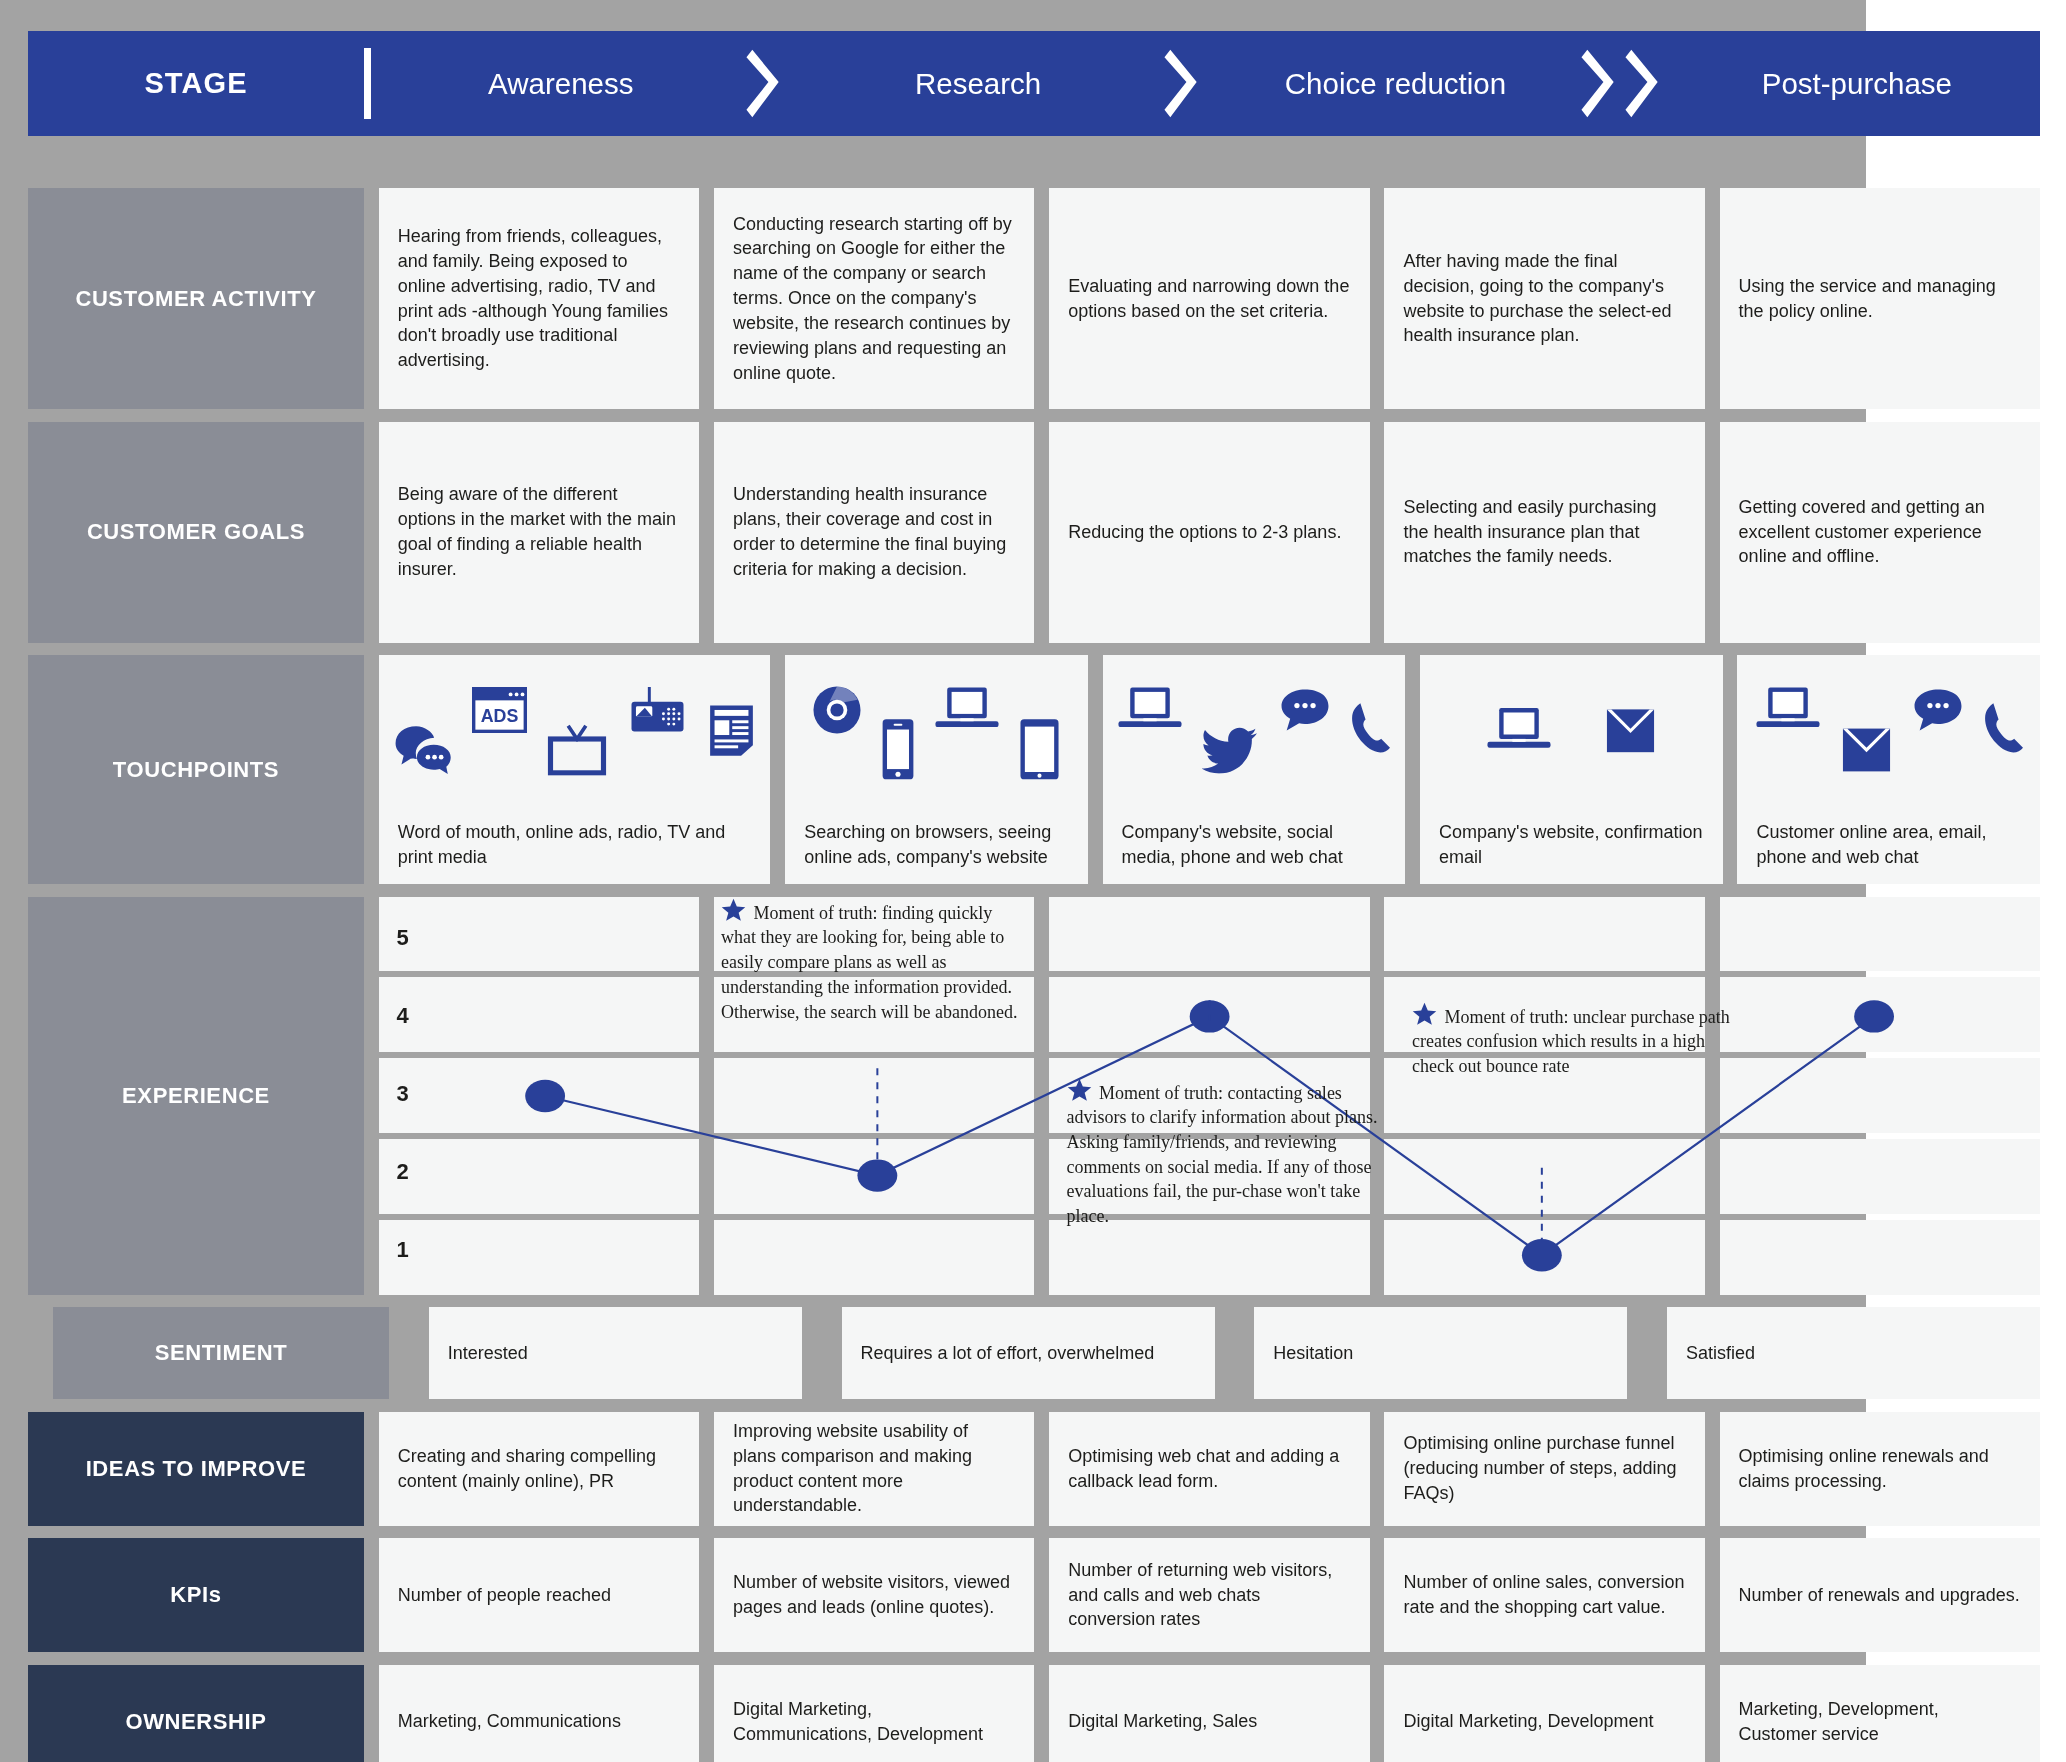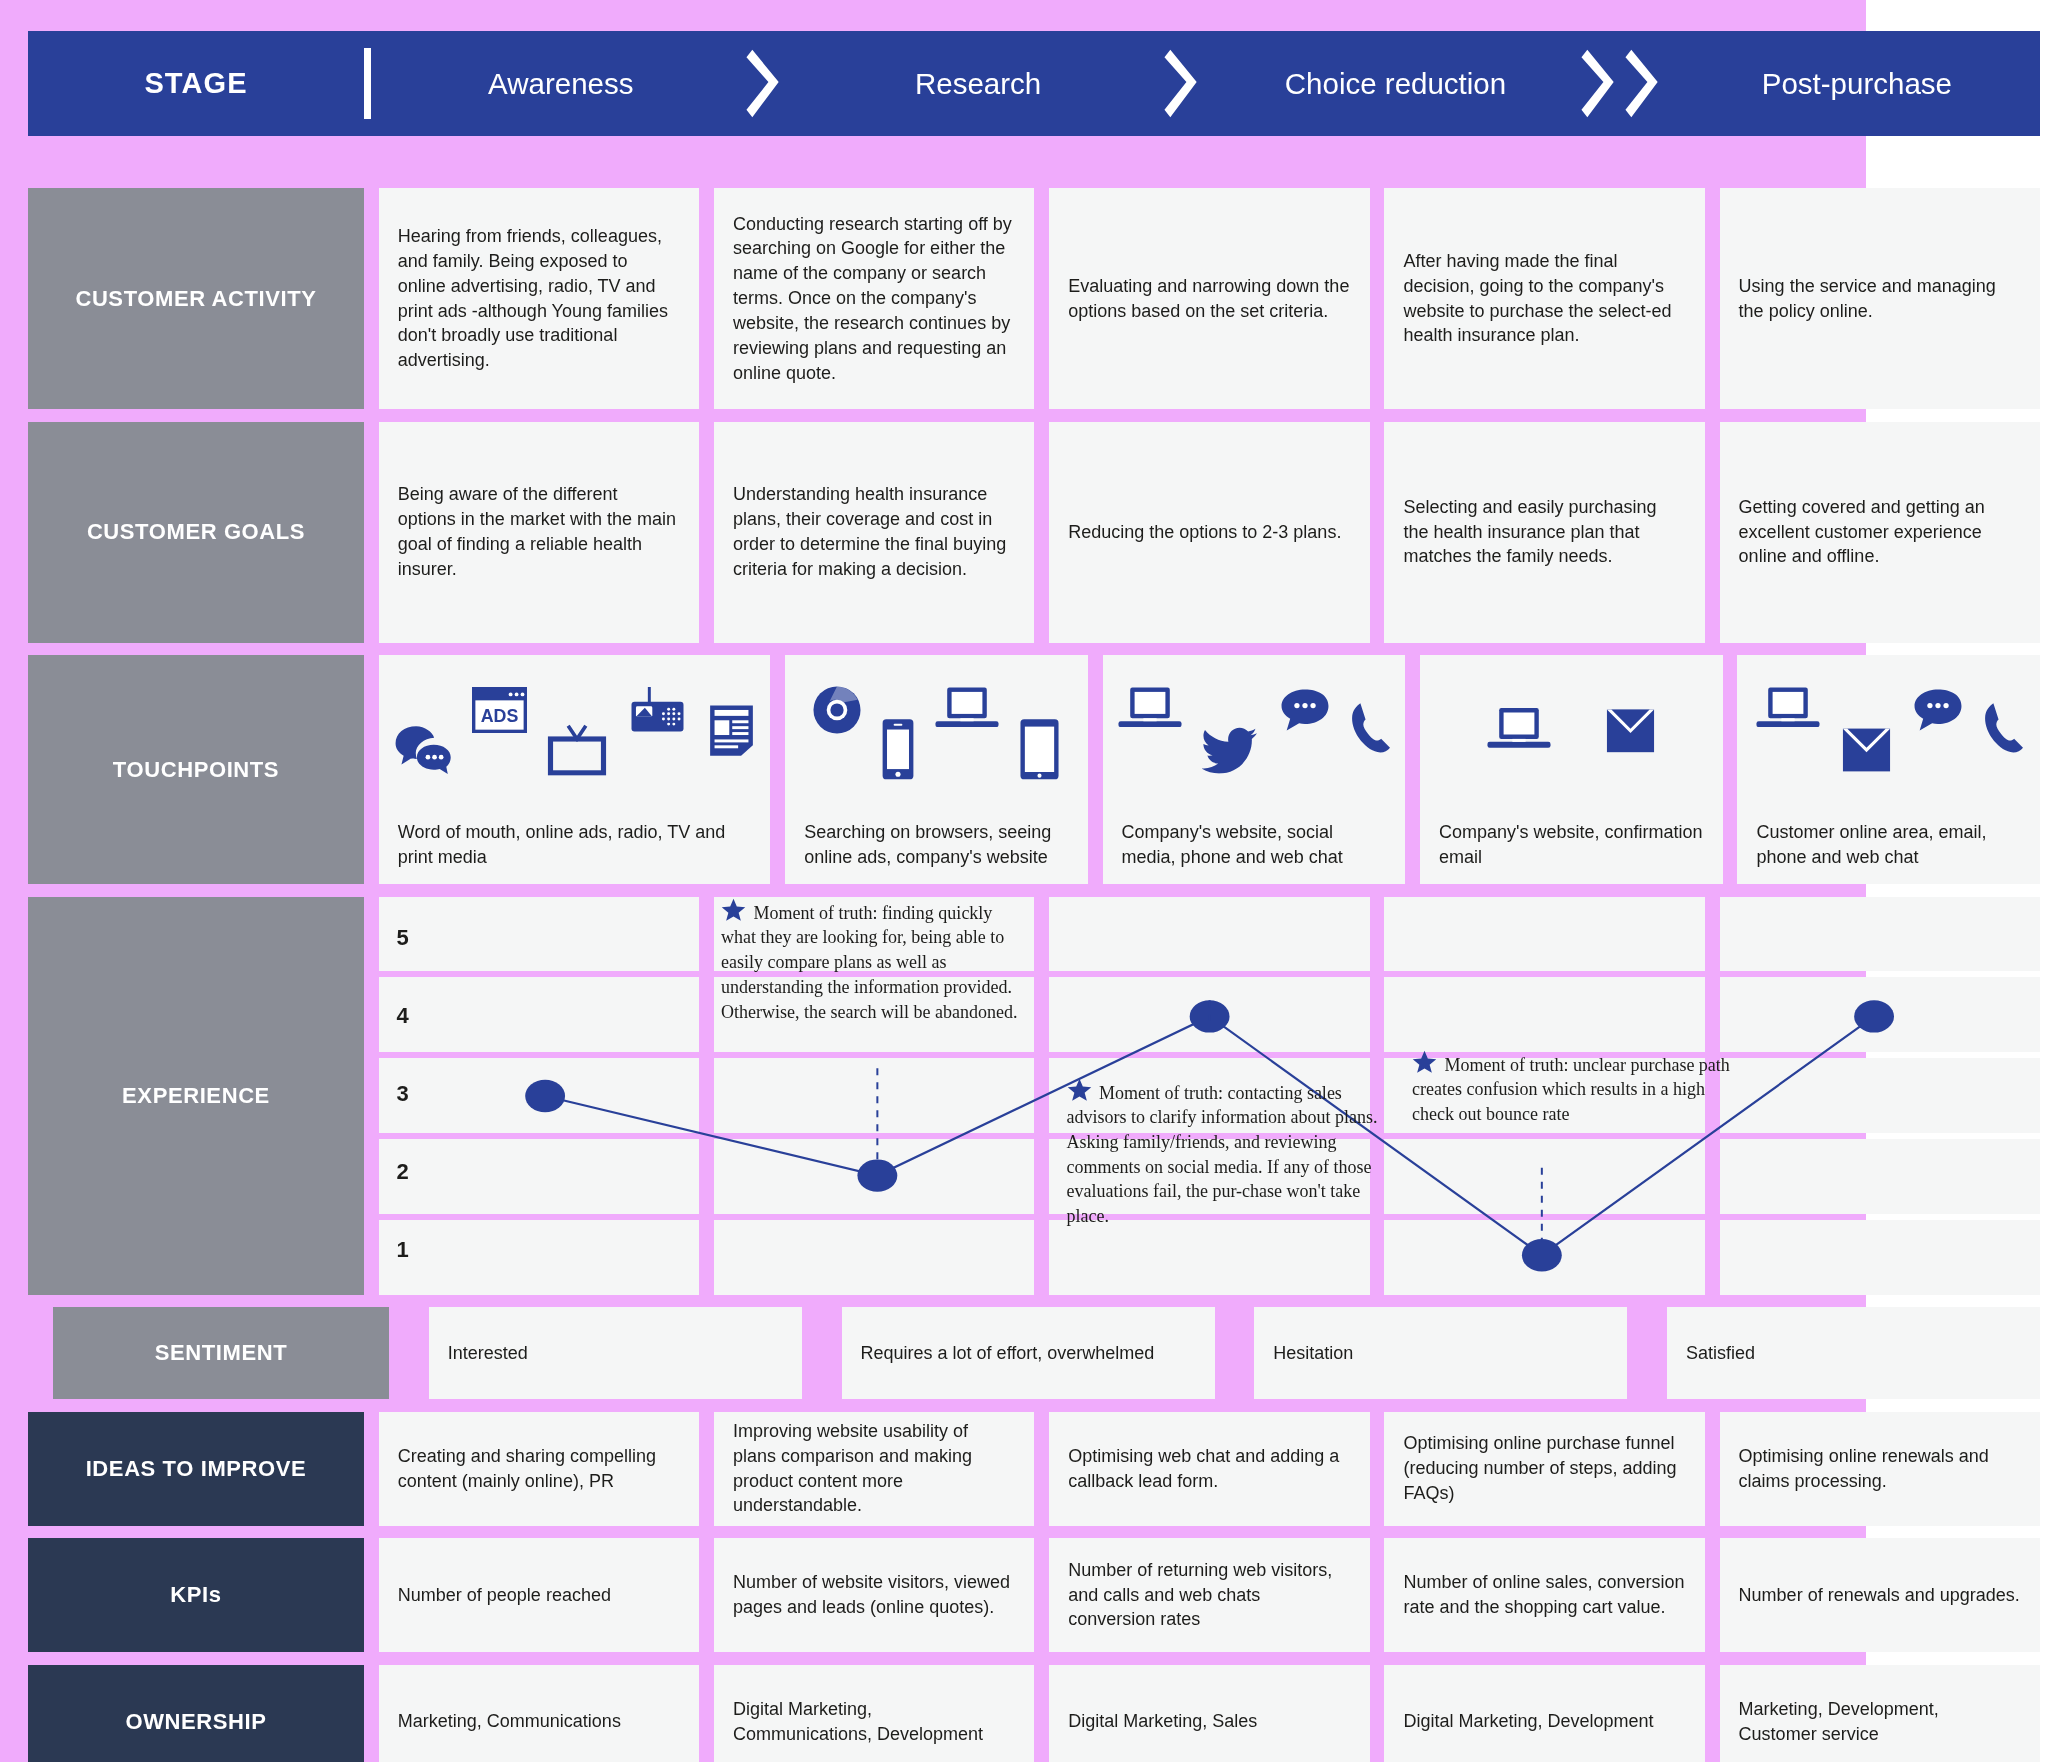--- a/index.html
+++ b/index.html
@@ -5,21 +5,21 @@
   * { box-sizing: border-box; margin: 0; padding: 0; }
   html, body {
     width: 2066px;
     background: #ffffff;
     font-family: "Liberation Sans", sans-serif;
   }
   .map {
     position: relative;
     width: 1866px;
     height: 1762px;
-    background: #f0abfc;
+    background: #a3a3a3;
   }
 
   
   .stage-bar {
     position: absolute;
     left: 28px;
     top: 31px;
     width: 2012px;
     height: 105px;
     background: #294099;
@@ -557,21 +557,21 @@
             <path d="M17 1 L21.5 11.5 L33 12.5 L24 20 L27 31 L17 25 L7 31 L10 20 L1 12.5 L12.5 11.5 Z" fill="#294099"></path>
           </svg><span>Moment of truth: finding quickly what they are looking for, being able to easily compare plans as well as understanding the information provided. Otherwise, the search will be abandoned.</span>
         </div>
 
         <div class="mot" style="left:41.4%; top:45.5%; width:19.2%;">
           <svg class="star-svg" width="25" height="23.6" viewBox="0 0 34 32">
             <path d="M17 1 L21.5 11.5 L33 12.5 L24 20 L27 31 L17 25 L7 31 L10 20 L1 12.5 L12.5 11.5 Z" fill="#294099"></path>
           </svg><span>Moment of truth: contacting sales advisors to clarify information about plans. Asking family/friends, and reviewing comments on social media. If any of those evaluations fail, the pur-chase won't take place.</span>
         </div>
 
-        <div class="mot" style="left:62.2%; top:26.5%; width:19.2%;margin-top:48px;">
+        <div class="mot" style="left:62.2%; top:26.5%; width:19.2%;">
           <svg class="star-svg" width="25" height="23.6" viewBox="0 0 34 32">
             <path d="M17 1 L21.5 11.5 L33 12.5 L24 20 L27 31 L17 25 L7 31 L10 20 L1 12.5 L12.5 11.5 Z" fill="#294099"></path>
           </svg><span>Moment of truth: unclear purchase path creates confusion which results in a high check out bounce rate</span>
         </div>
 
       </div>
     </div>
 
     <div class="row r-sentiment">
       <div class="rowlabel grey">SENTIMENT</div>

